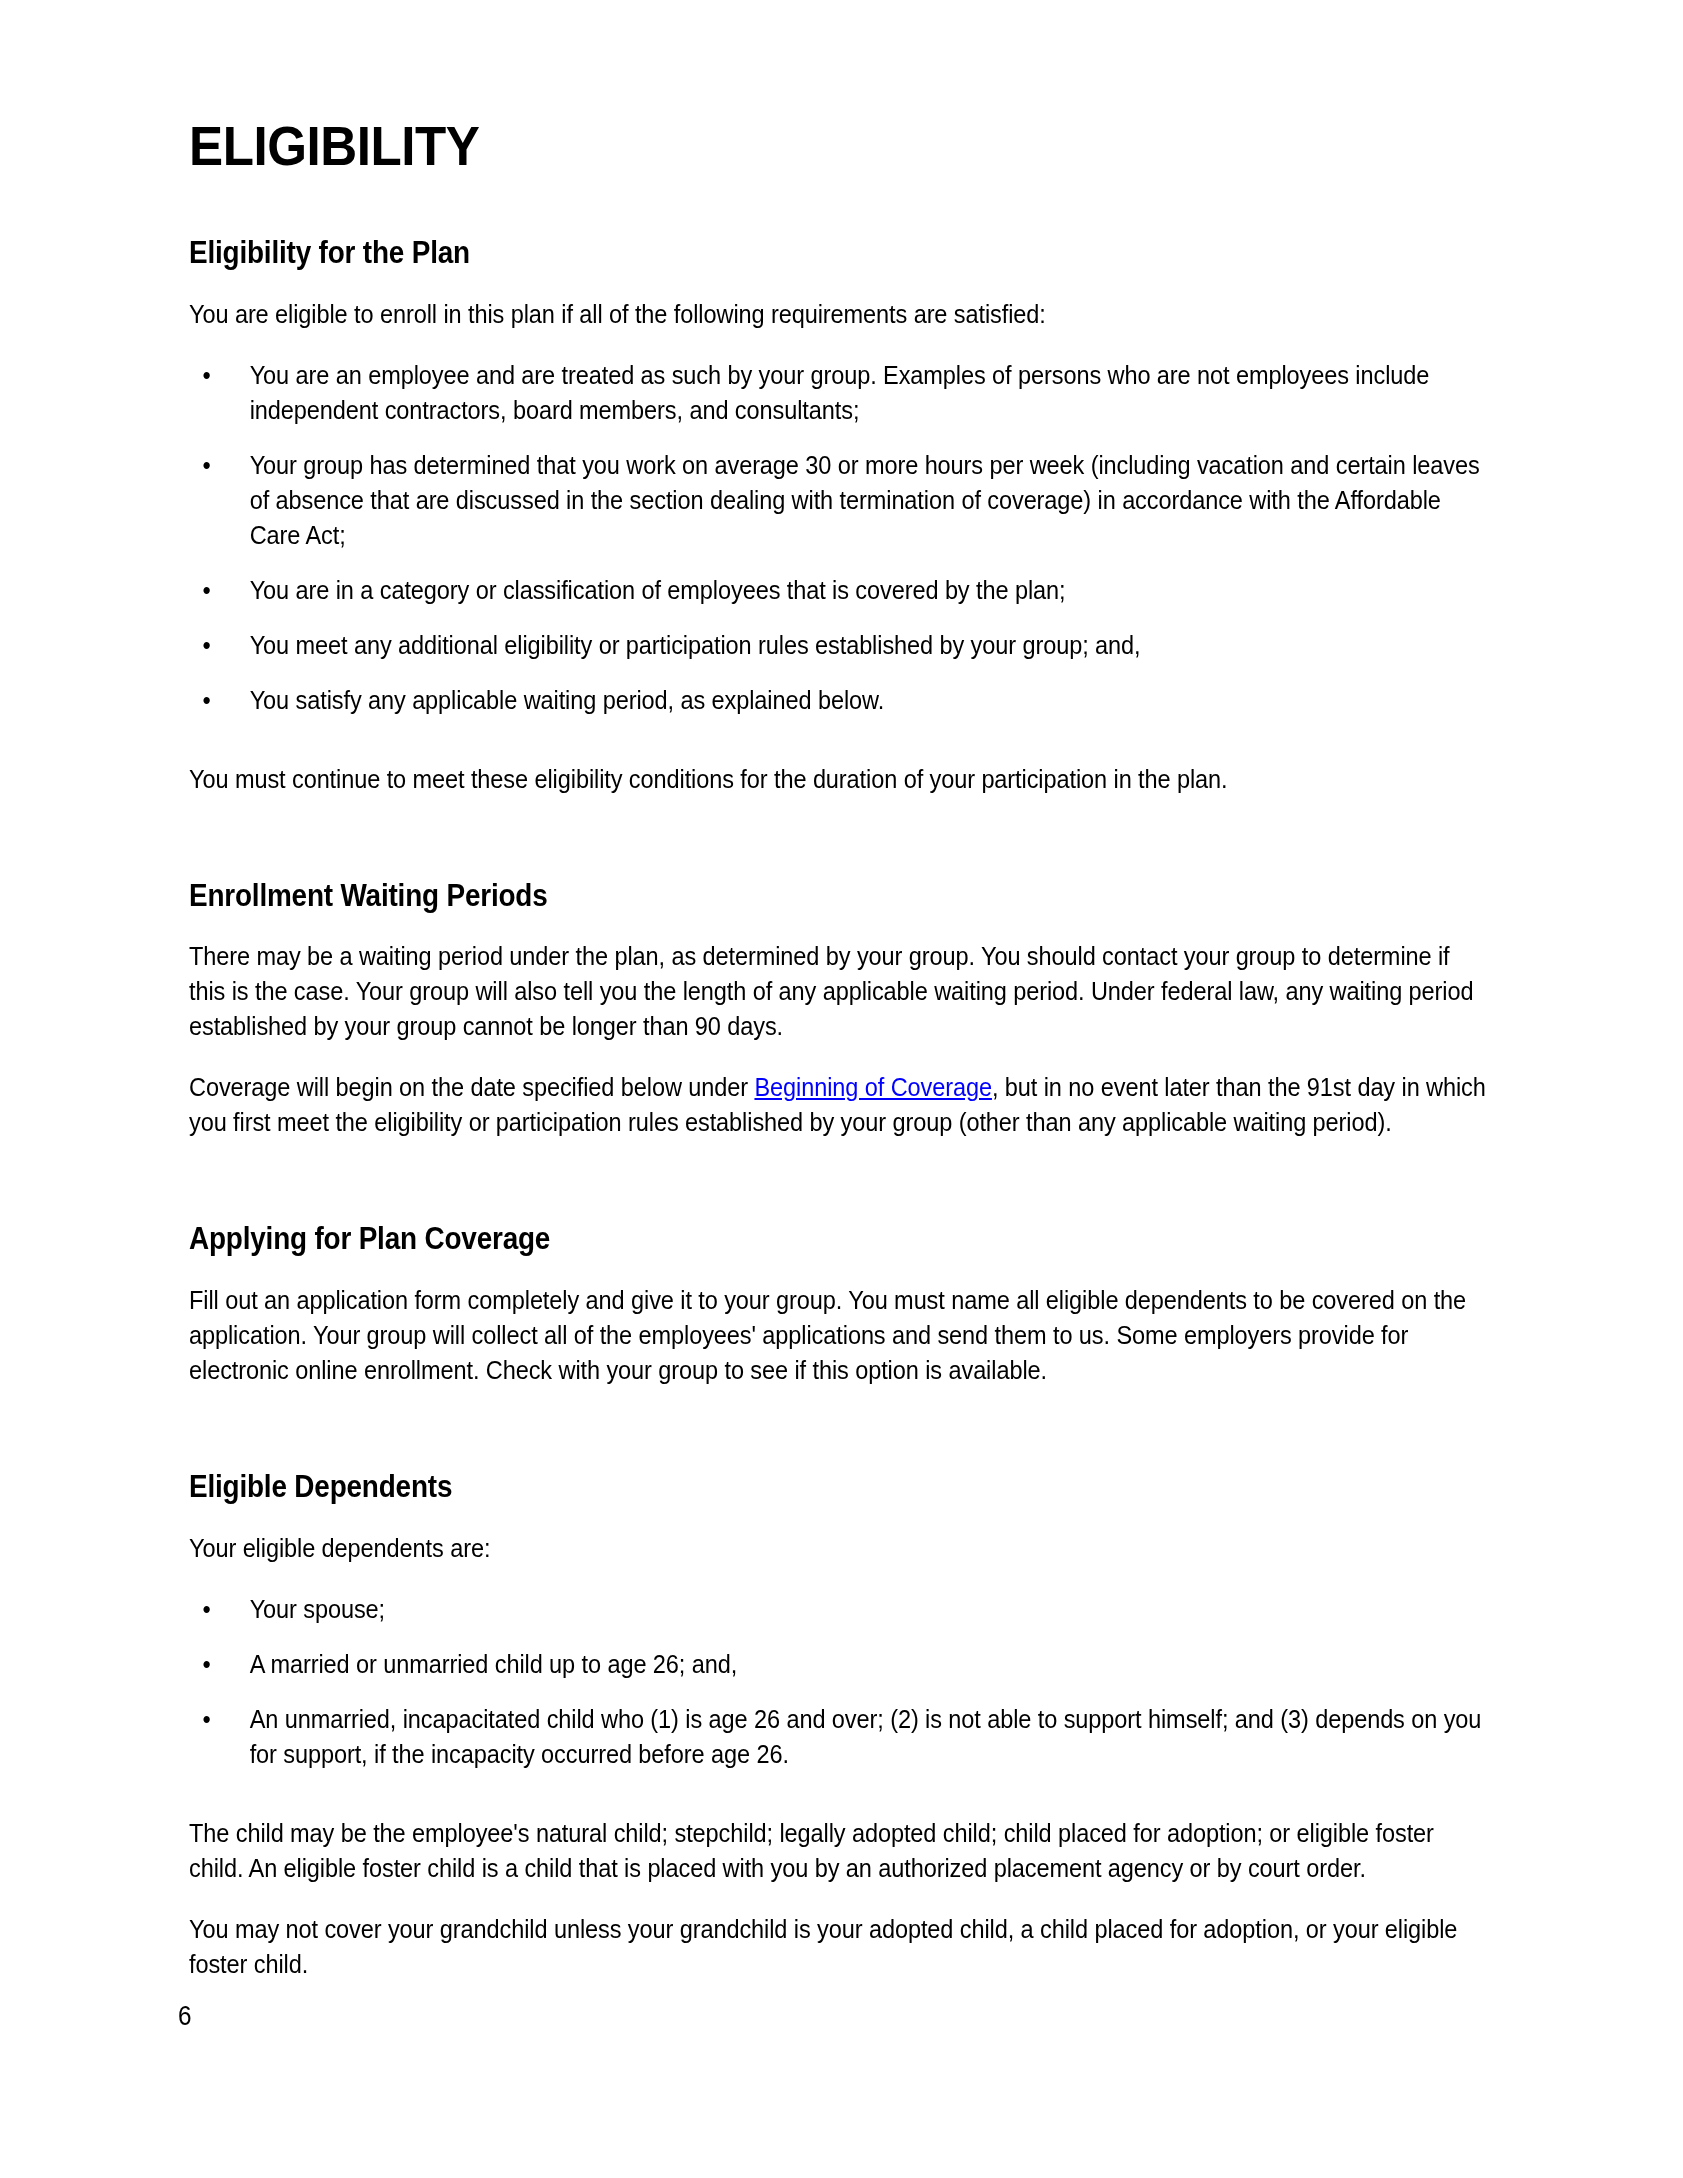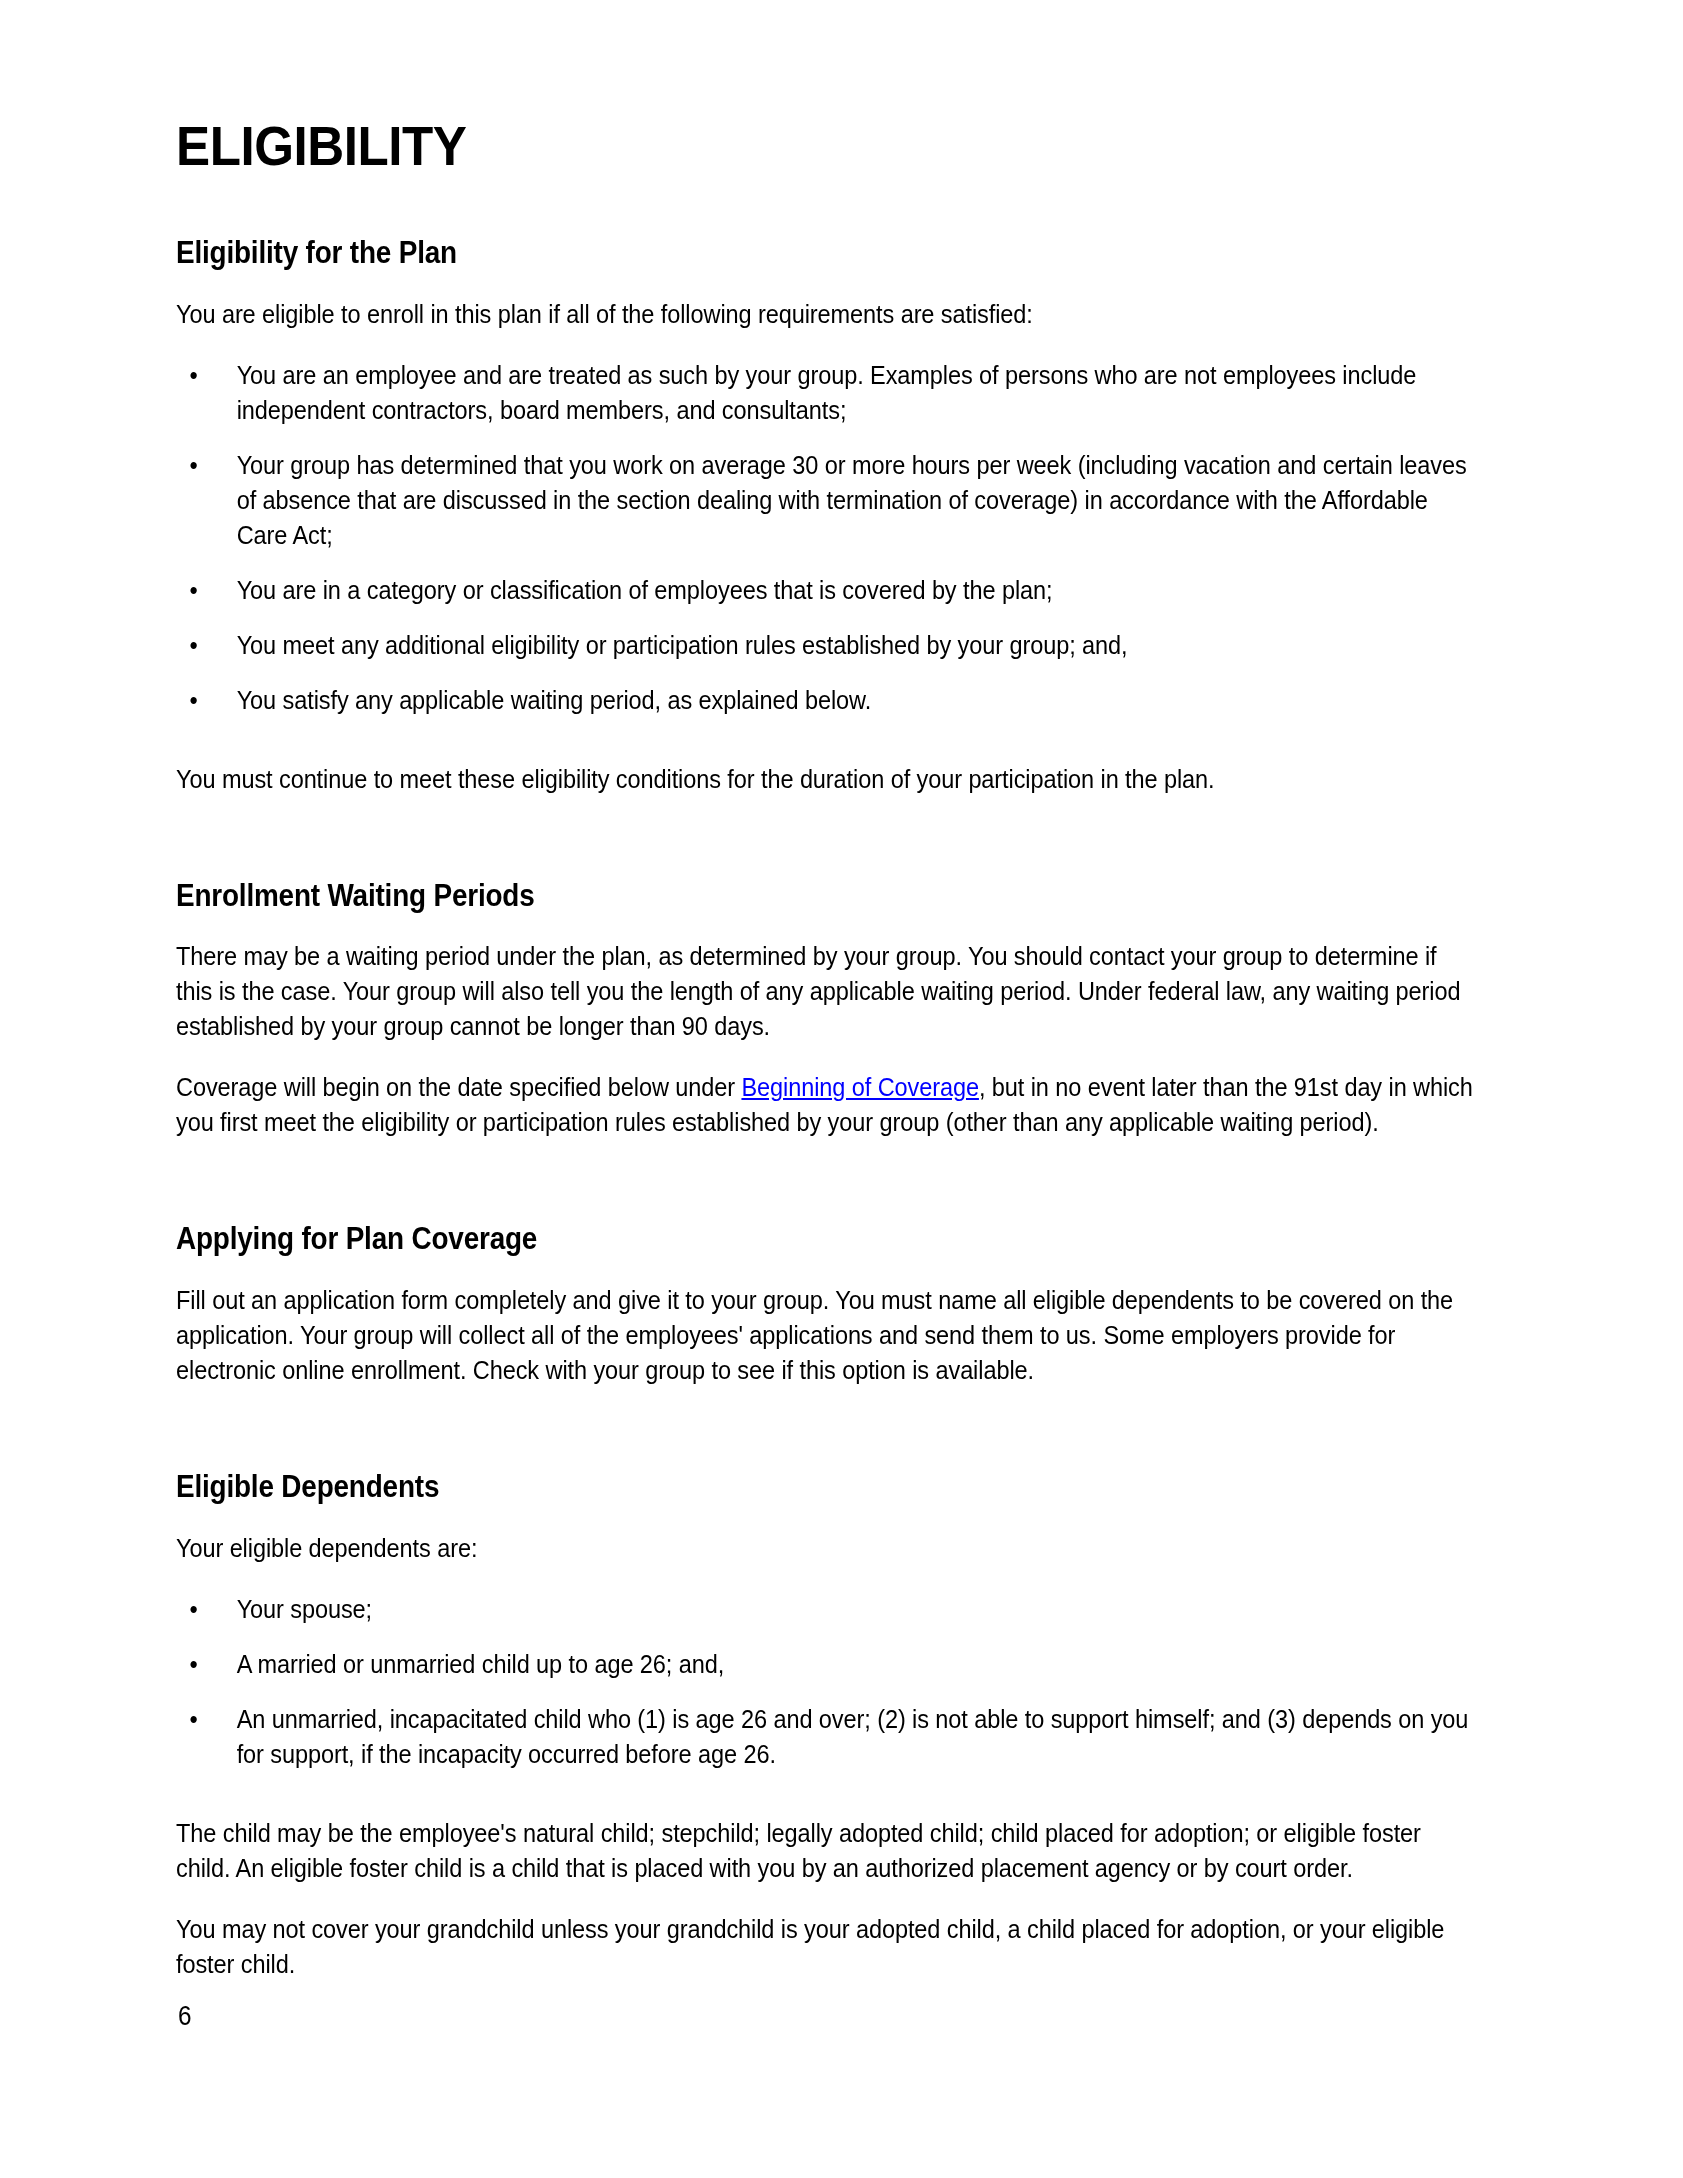--- a/index.html
+++ b/index.html
@@ -19,21 +19,21 @@
     position: absolute;
     top: 0; left: 0;
     width: 1683px;
     height: 2178px;
     background: #ffffff;
     box-sizing: border-box;
   }
   
   .content {
     position: absolute;
-    left: 176px;
+    left: 189px;
     top: 119px;
     width: 1297px;
   }
   
   .doc-title {
     font-size: 55px;
     font-weight: bold;
     letter-spacing: -0.5px;
     line-height: 1.0;
     margin: 0 0 61px 0;

